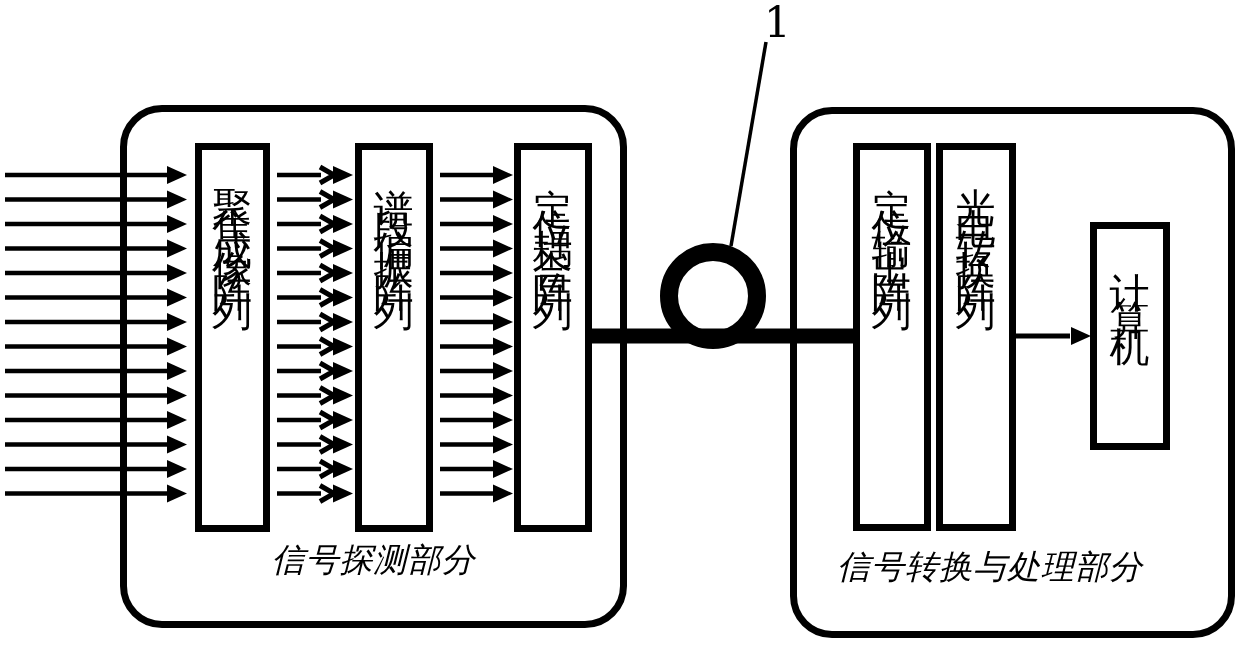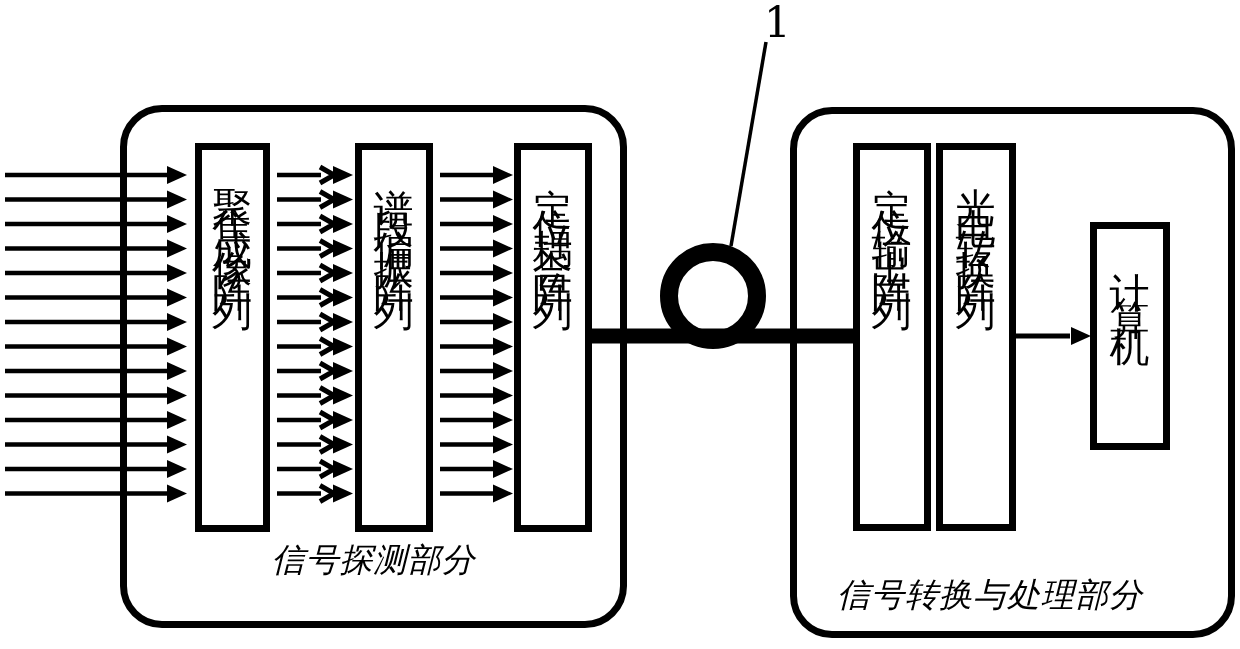--- a/index.html
+++ b/index.html
@@ -163,17 +163,17 @@
   </div>
 
   <div class="vbox" style="left:936px;top:143px;width:66px;height:374px;">
     <span class="vtext">光电转换阵列</span>
   </div>
 
   <div class="vbox" style="left:1090px;top:222px;width:66px;height:214px;">
     <span class="vtext small">计算机</span>
   </div>
 
-  <div class="section-caption" style="left:790px;top:578px;width:400px;">信号转换与处理部分</div>
+  <div class="section-caption" style="left:790px;top:550px;width:400px;">信号转换与处理部分</div>
 
   <div class="callout-num" style="left:764px;top:2px;">1</div>
 
 </div>
 
 </body></html>

